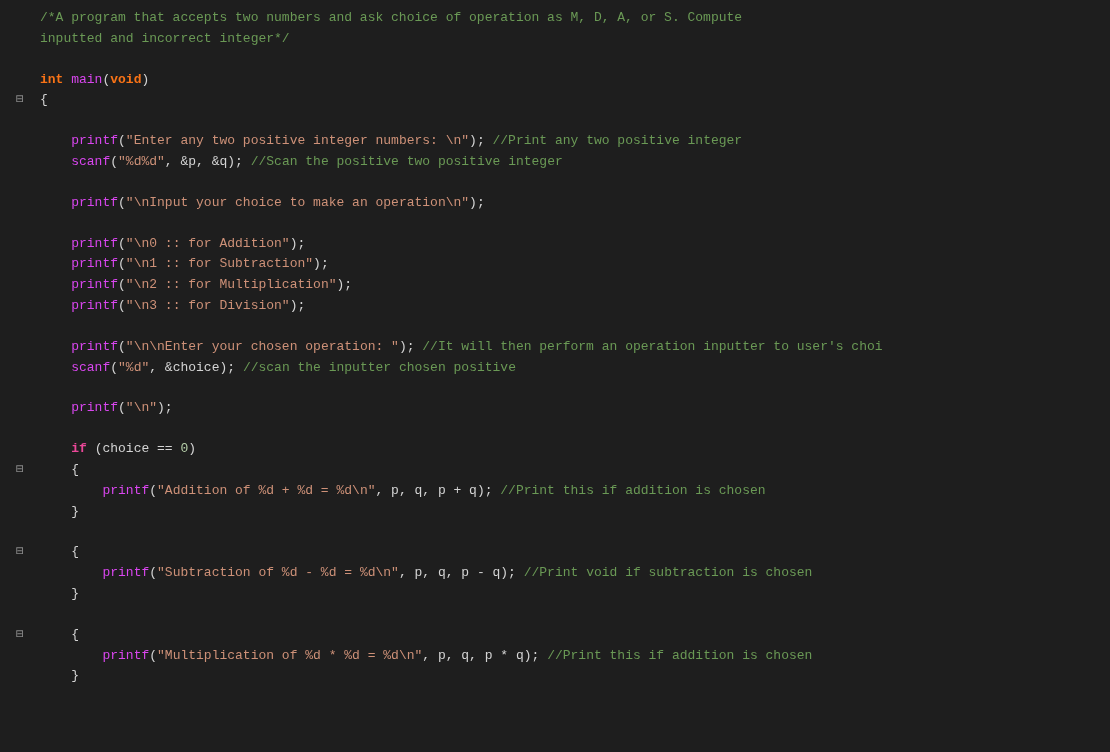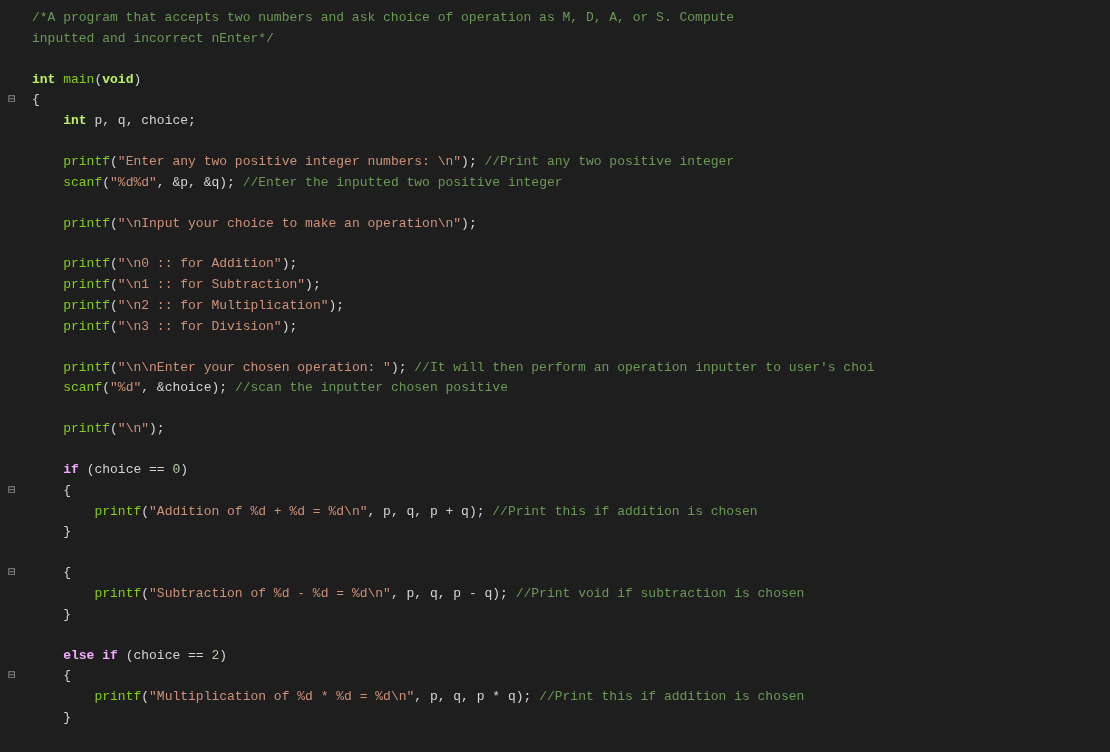--- a/index.html
+++ b/index.html
@@ -22,21 +22,21 @@
     .code-editor {
       background-color: #1e1e1e;
       padding: 8px 0;
       width: 100%;
       min-height: 752px;
     }
 
     .line {
       display: flex;
       align-items: flex-start;
-      padding: 0 0 0 0;
+      padding: 0 0 0 8px;
       min-height: 20px;
       position: relative;
     }
 
     .line-gutter {
       width: 28px;
       min-width: 28px;
       display: flex;
       align-items: center;
       justify-content: center;
@@ -52,66 +52,62 @@
     }
 
     .line-content {
       flex: 1;
       white-space: pre;
       padding-left: 4px;
     }
 
     
     .comment { color: #6a9955; }
-    .keyword { color: #bef264; font-weight: bold; }
-    .function-name { color: #84cc16; font-family: Liberation Mono, monospace; }
+    .keyword { color: #f97316; font-weight: bold; }
+    .function-name { color: #d946ef; font-family: Liberation Mono, monospace; }
     .string { color: #ce9178; }
     .number { color: #b5cea8; }
     .plain { color: #d4d4d4; }
-    .condition { color: #f0abfc; font-weight: bold; }
+    .condition { color: #ec4899; font-weight: bold; }
   </style>
 </head>
 <body>
 
 <div class="code-editor">
 <div class="line">
       <div class="line-gutter"></div>
       <div class="line-content"><span class="comment">/*A program that accepts two numbers and ask choice of operation as M, D, A, or S. Compute</span></div>
     </div>
     <div class="line">
       <div class="line-gutter"></div>
-      <div class="line-content"><span class="comment">inputted and incorrect nEnter*/</span></div>
+      <div class="line-content"><span class="comment">inputted and incorrect integer*/</span></div>
     </div>
     <div class="line">
       <div class="line-gutter"></div>
       <div class="line-content"><span class="plain"></span></div>
     </div>
     <div class="line">
       <div class="line-gutter"></div>
       <div class="line-content"><span class="keyword">int</span><span class="plain"> </span><span class="function-name">main</span><span class="plain">(</span><span class="keyword">void</span><span class="plain">)</span></div>
     </div>
     <div class="line">
       <div class="line-gutter bracket">⊟</div>
       <div class="line-content"><span class="plain">{</span></div>
     </div>
     <div class="line">
       <div class="line-gutter"></div>
-      <div class="line-content"><span class="plain">    </span><span class="keyword">int</span><span class="plain"> p, q, choice;</span></div>
-    </div>
-    <div class="line">
-      <div class="line-gutter"></div>
       <div class="line-content"><span class="plain"></span></div>
     </div>
     <div class="line">
       <div class="line-gutter"></div>
       <div class="line-content"><span class="plain">    </span><span class="function-name">printf</span><span class="plain">(</span><span class="string">"Enter any two positive integer numbers: \n"</span><span class="plain">); </span><span class="comment">//Print any two positive integer</span></div>
     </div>
     <div class="line">
       <div class="line-gutter"></div>
-      <div class="line-content"><span class="plain">    </span><span class="function-name">scanf</span><span class="plain">(</span><span class="string">"%d%d"</span><span class="plain">, &amp;p, &amp;q); </span><span class="comment">//Enter the inputted two positive integer</span></div>
+      <div class="line-content"><span class="plain">    </span><span class="function-name">scanf</span><span class="plain">(</span><span class="string">"%d%d"</span><span class="plain">, &amp;p, &amp;q); </span><span class="comment">//Scan the positive two positive integer</span></div>
     </div>
     <div class="line">
       <div class="line-gutter"></div>
       <div class="line-content"><span class="plain"></span></div>
     </div>
     <div class="line">
       <div class="line-gutter"></div>
       <div class="line-content"><span class="plain">    </span><span class="function-name">printf</span><span class="plain">(</span><span class="string">"\nInput your choice to make an operation\n"</span><span class="plain">);</span></div>
     </div>
     <div class="line">
@@ -188,24 +184,20 @@
     </div>
     <div class="line">
       <div class="line-gutter"></div>
       <div class="line-content"><span class="plain">    }</span></div>
     </div>
     <div class="line">
       <div class="line-gutter"></div>
       <div class="line-content"><span class="plain"></span></div>
     </div>
     <div class="line">
-      <div class="line-gutter"></div>
-      <div class="line-content"><span class="plain">    </span><span class="condition">else if</span><span class="plain"> (choice == </span><span class="number">2</span><span class="plain">)</span></div>
-    </div>
-    <div class="line">
       <div class="line-gutter bracket">⊟</div>
       <div class="line-content"><span class="plain">    {</span></div>
     </div>
     <div class="line">
       <div class="line-gutter"></div>
       <div class="line-content"><span class="plain">        </span><span class="function-name">printf</span><span class="plain">(</span><span class="string">"Multiplication of %d * %d = %d\n"</span><span class="plain">, p, q, p * q); </span><span class="comment">//Print this if addition is chosen</span></div>
     </div>
     <div class="line">
       <div class="line-gutter"></div>
       <div class="line-content"><span class="plain">    }</span></div>

